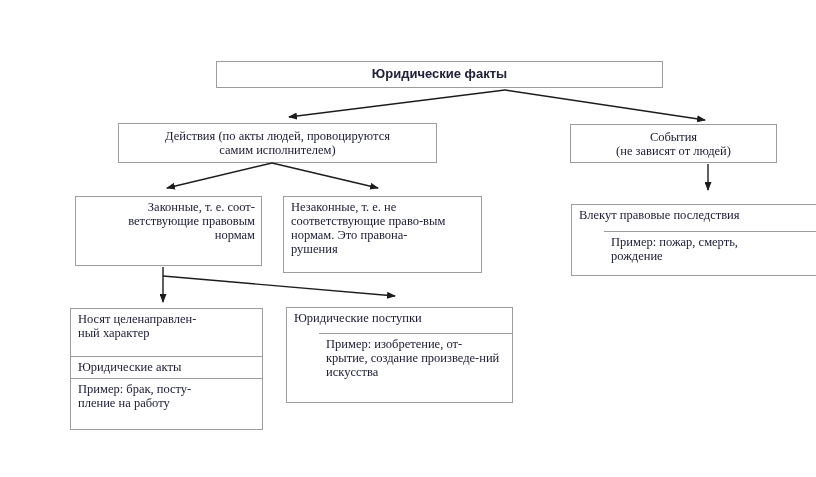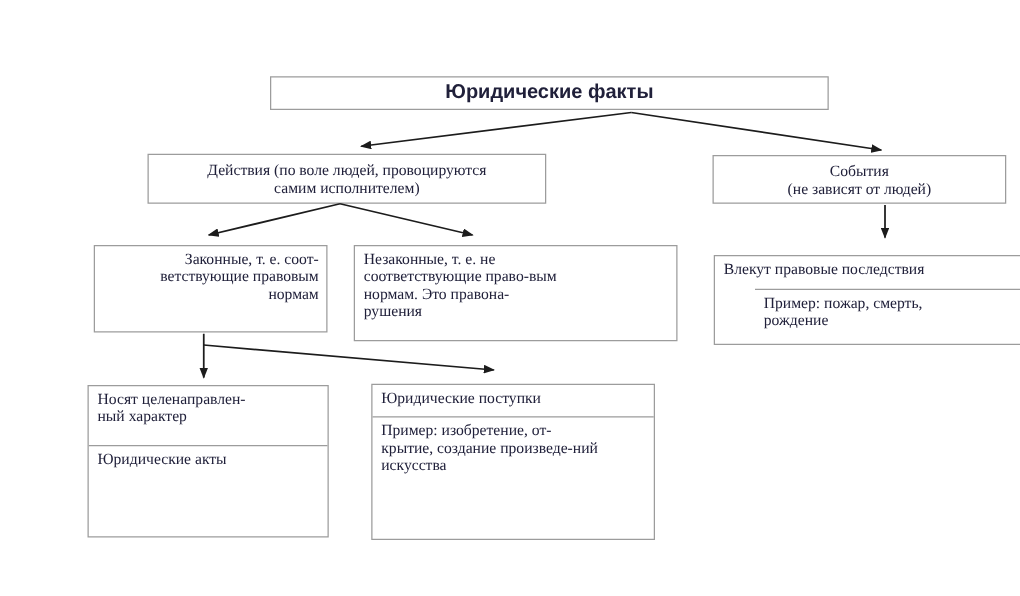--- a/index.html
+++ b/index.html
@@ -27,21 +27,21 @@
   }
   .node .label{
     white-space:pre-line;
   }
   .center .label{
     text-align:center;
   }
   .root-node .label{
     font-family:"Liberation Sans", sans-serif;
     font-weight:bold;
-    font-size:16px;
+    font-size:13px;
     padding-top:5px;
   }
   .two-line-center .label{
     padding-top:5px;
   }
   .plain{
     padding:3px 6px 0 7px;
   }
   .section{
     box-sizing:border-box;
@@ -68,57 +68,59 @@
 </head>
 <body>
 
 <div id="canvas">
 
   <div class="node center root-node" style="left:216px;top:61px;width:447px;height:27px;">
     <div class="label">Юридические факты</div>
   </div>
 
   <div class="node center two-line-center" style="left:118px;top:123px;width:319px;height:40px;">
-    <div class="label">Действия (по воле людей, провоцируются
+    <div class="label">Действия (по акты людей, провоцируются
 самим исполнителем)</div>
   </div>
 
-  <div class="node center two-line-center" style="left:570px;top:124px;width:235px;height:39px;">
+  <div class="node center two-line-center" style="left:570px;top:124px;width:207px;height:39px;">
     <div class="label">События
 (не зависят от людей)</div>
   </div>
 
   <div class="node plain" style="left:75px;top:196px;width:187px;height:70px;text-align:right;">
     <div class="label">Законные, т. е. соот-
 ветствующие правовым
 нормам</div>
   </div>
 
-  <div class="node plain" style="left:283px;top:196px;width:259px;height:77px;">
+  <div class="node plain" style="left:283px;top:196px;width:199px;height:77px;">
     <div class="label">Незаконные, т. е. не
 соответствующие право-вым
 нормам. Это правона-
 рушения</div>
   </div>
 
   <div class="node" style="left:571px;top:204px;width:252px;height:72px;">
     <div class="section" style="height:26px;">Влекут правовые последствия</div>
     <div class="section" style="height:44px;margin-left:32px;">Пример: пожар, смерть,
 рождение</div>
   </div>
 
   <div class="node" style="left:70px;top:308px;width:193px;height:122px;">
     <div class="section" style="height:47px;">Носят целенаправлен-
 ный характер</div>
     <div class="section" style="height:22px;">Юридические акты</div>
+    <div class="section" style="height:51px;">Пример: брак, посту-
+пление на работу</div>
   </div>
 
-  <div class="node" style="left:297px;top:307px;width:227px;height:125px;">
+  <div class="node" style="left:286px;top:307px;width:227px;height:96px;">
     <div class="section" style="height:25px;">Юридические поступки</div>
-    <div class="section" style="height:56px;">Пример: изобретение, от-
+    <div class="section" style="height:56px;margin-left:32px;">Пример: изобретение, от-
 крытие, создание произведе-ний
 искусства</div>
   </div>
 
   <svg id="arrow-layer" width="816" height="477" viewBox="0 0 816 477">
     <defs>
       <marker id="arrowhead" markerWidth="9" markerHeight="7" refX="8" refY="3.5" orient="auto" markerUnits="userSpaceOnUse">
         <path d="M0,0 L9,3.5 L0,7 Z"></path>
       </marker>
     </defs>

